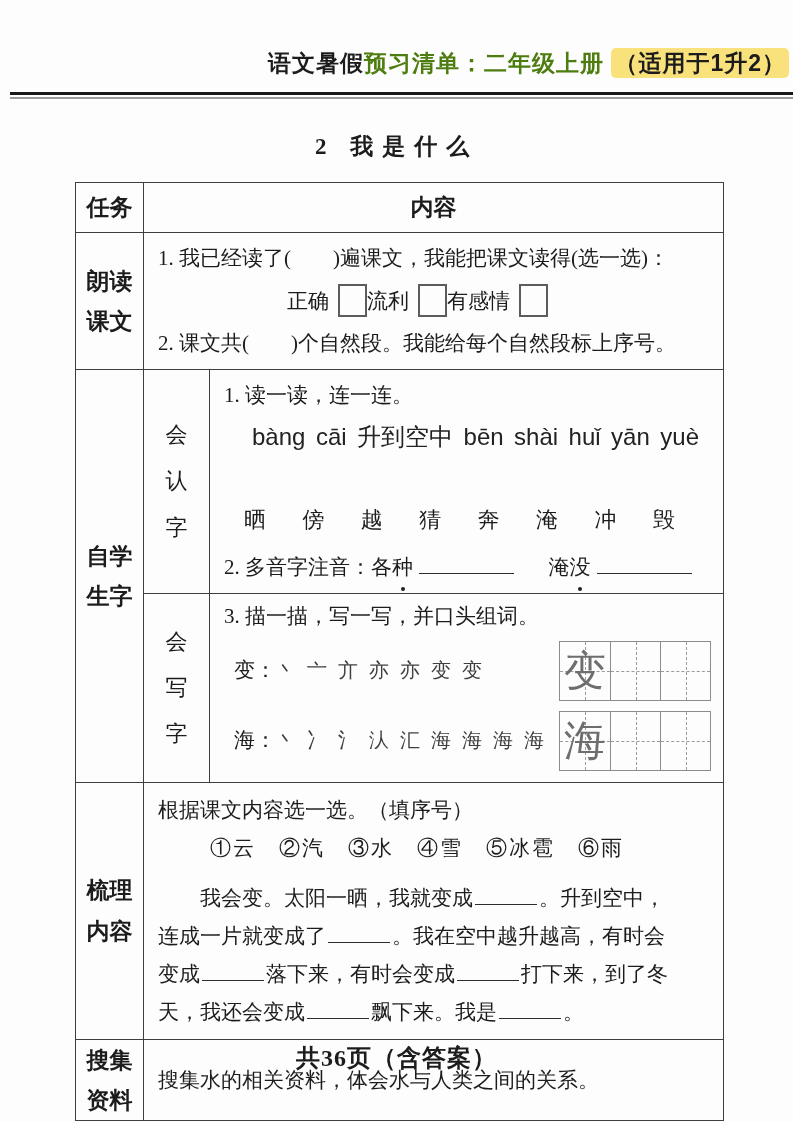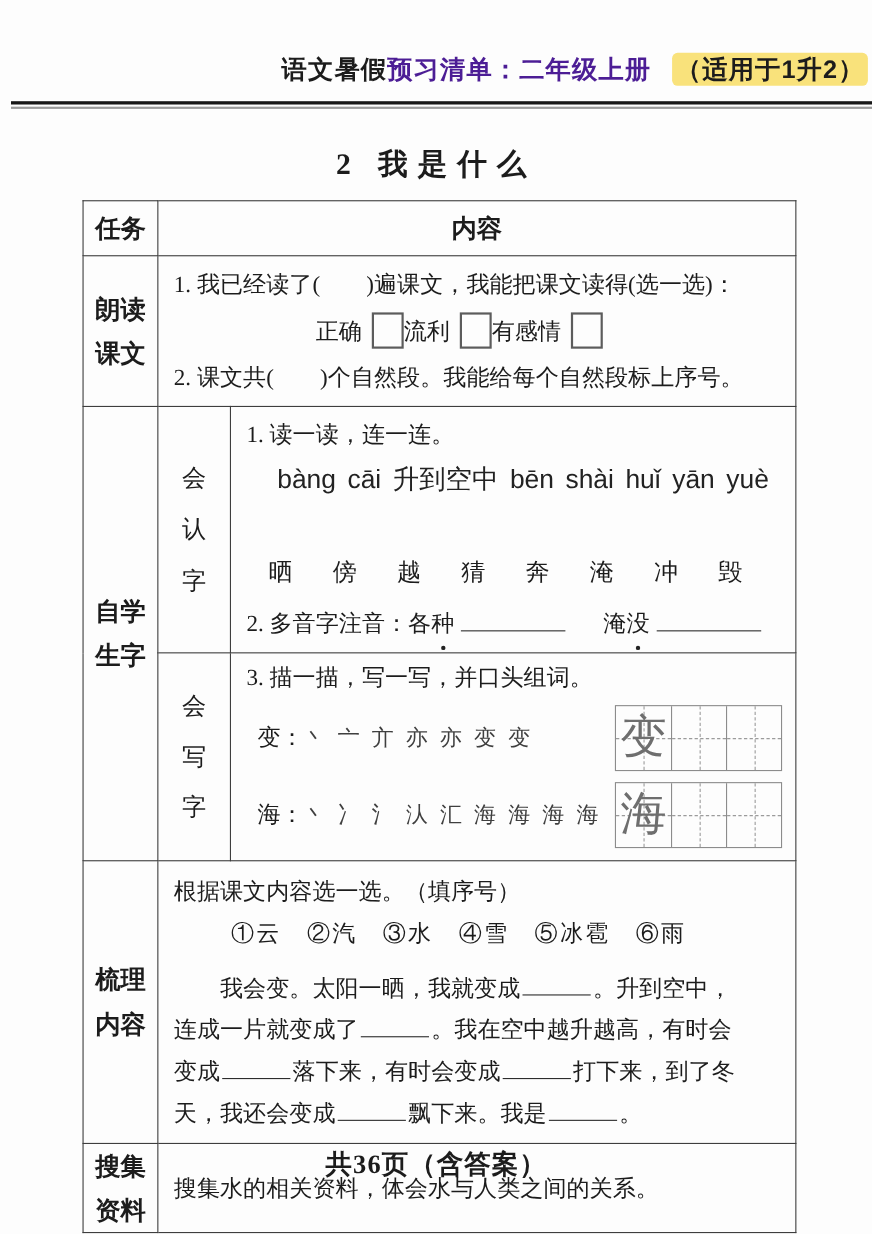--- a/index.html
+++ b/index.html
@@ -16,29 +16,29 @@
   .hdr {
     padding-top:48px;
     text-align:right;
     padding-right:4px;
     font-family:"Liberation Sans", sans-serif;
     font-weight:bold;
     font-size:23px;
     letter-spacing:1px;
     white-space:nowrap;
   }
-  .hdr .red { color:#4c1d95; }
-  .hdr .hl  { background:#f9e27b; padding:2px 3px; border-radius:5px;margin-left:12px; }
+  .hdr .red { color:#4d7c0f; }
+  .hdr .hl  { background:#f9e27b; padding:2px 3px; border-radius:5px; }
   .rule1 { margin:13px 0 0 10px; border-top:3px solid #171717; }
   .rule2 { margin:2px 0 0 10px; border-top:2px solid #9a9a9a; }
   
   .title {
     margin-top:32px;
     text-align:center;
-    font-size:27px;
+    font-size:23px;
     font-weight:bold;
     letter-spacing:9px;
   }
   
   table.sheet {
     position:absolute; left:75px; top:182px;
     width:649px;
     border-collapse:collapse;
     table-layout:fixed;
     font-size:21px;

